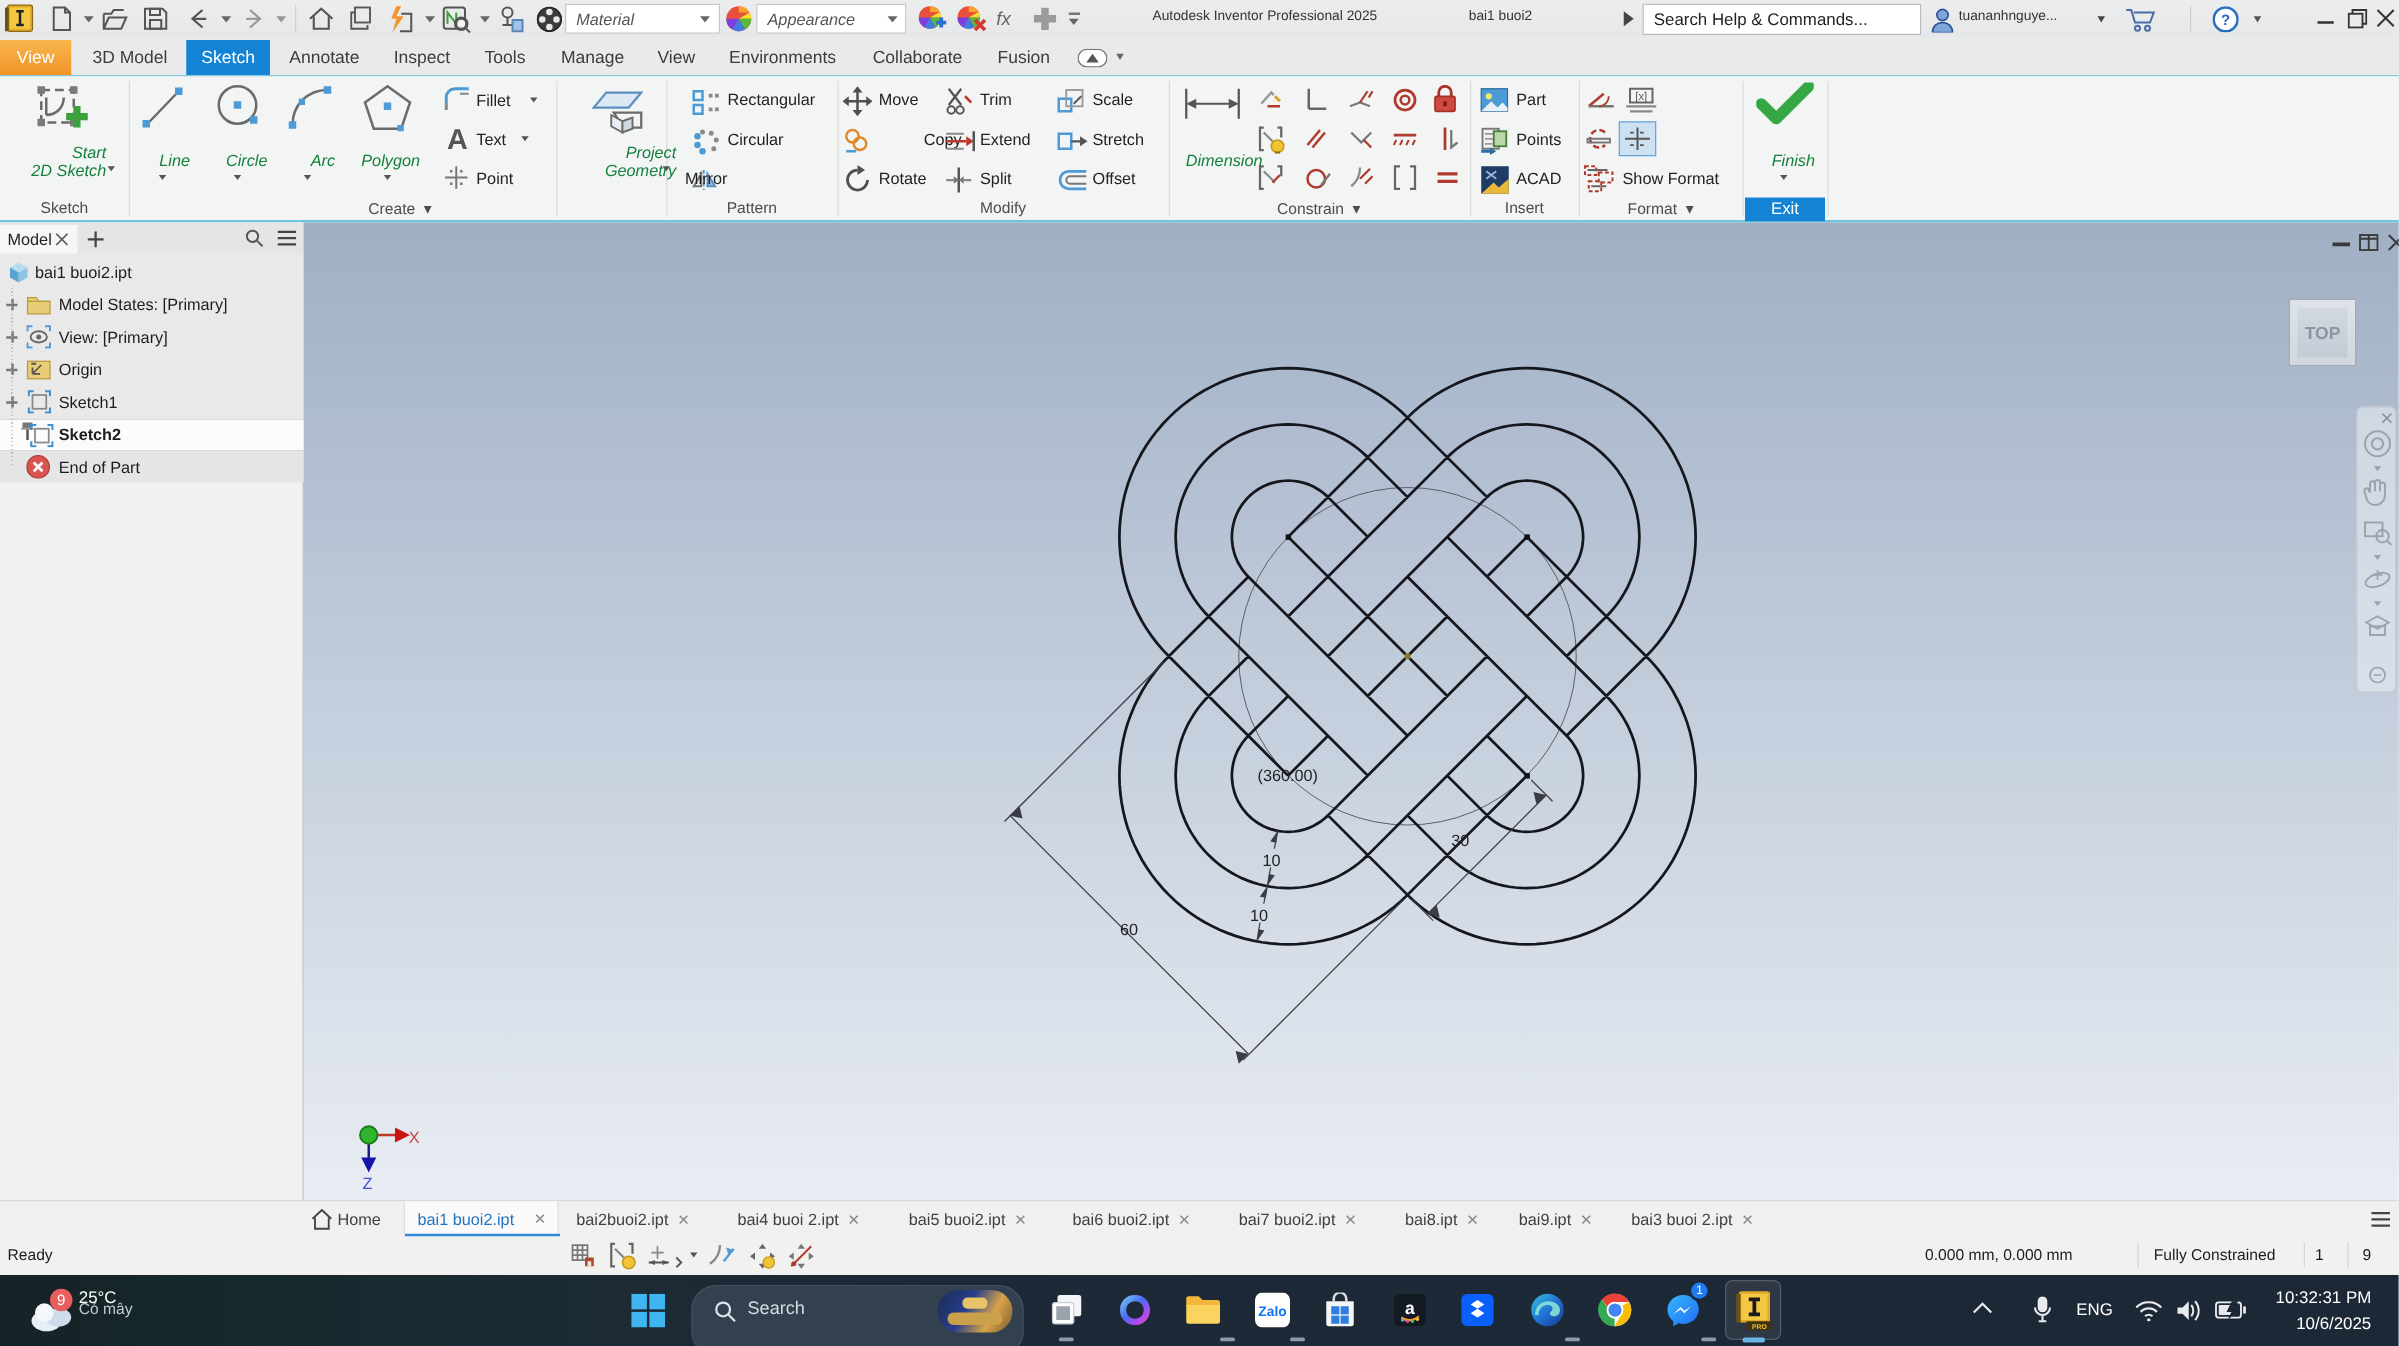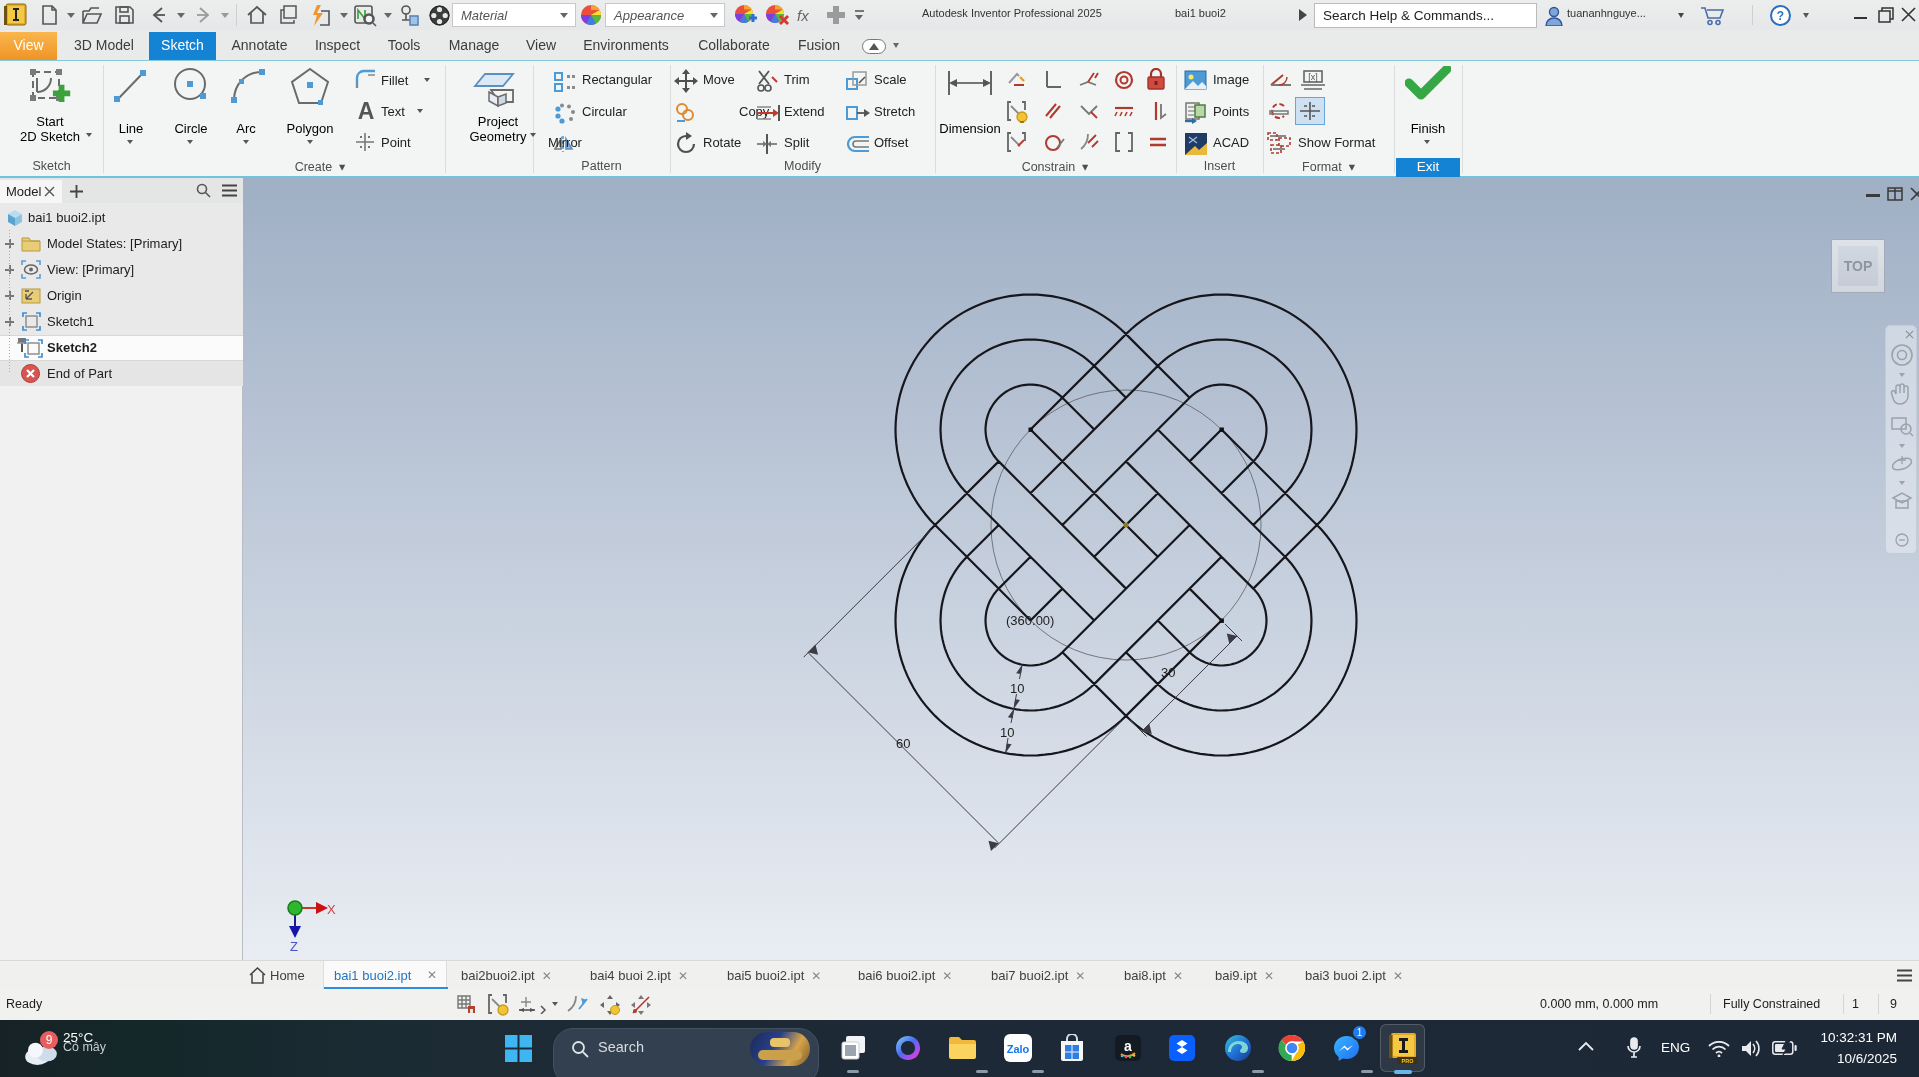--- a/index.html
+++ b/index.html
@@ -17,21 +17,21 @@
 
 #tabrow { position:absolute; left:0; top:30px; width:1919px; height:30px; background:#e9eaea; }
 #filetab { position:absolute; left:0; top:2px; width:57px; height:28px; background:linear-gradient(#f9b64d,#ef9427); color:#fff; font-size:14px; text-align:center; padding-top:5px; }
 .rtab { position:absolute; top:2px; height:28px; font-size:14px; color:#3c3c3c; text-align:center; padding-top:5px; }
 .rtab.active { background:#1583d4; color:#fff; }
 
 
 #ribbon { position:absolute; left:0; top:60px; width:1919px; height:118px; background:#f3f4f4; border-top:1px solid #84cadd; border-bottom:2px solid #6fc3da; }
 .rsep { position:absolute; top:4px; height:108px; width:1px; background:#dadcdd; }
 .glabel { position:absolute; top:98px; height:17px; font-size:12.5px; color:#4d4d4d; text-align:center; white-space:nowrap; }
-.biglab { position:absolute; font-size:13px; color:#000000; text-align:center; white-space:nowrap; line-height:15px; }
+.biglab { position:absolute; font-size:13px; color:#15803d; text-align:right; white-space:nowrap; line-height:15px;font-style:italic; }
 .smlab { position:absolute; font-size:13px; color:#222; white-space:nowrap; }
 .dcaret { position:absolute; width:0; height:0; border-left:3.5px solid transparent; border-right:3.5px solid transparent; border-top:4.5px solid #555; }
 #exitbar { position:absolute; left:1396px; top:97px; width:64px; height:19px; background:#1583d4; color:#fff; font-size:13.5px; text-align:center; padding-top:1px; }
 
 
 #canvas { position:absolute; left:243px; top:178px; width:1676px; height:782px; background:linear-gradient(#9fafc4,#aab8cc 14%,#e9edf3); }
 #browser { position:absolute; left:0; top:178px; width:243px; height:782px; background:#f1f1f1; border-right:1px solid #b9bdc4; }
 #btabs { position:absolute; left:0; top:0; width:243px; height:25px; background:#e4e5e5; }
 #btabs .bt { position:absolute; left:0; top:2px; width:62px; height:23px; background:#f6f6f6; font-size:13px; color:#222; padding:4px 0 0 6px; }
 .trow { position:absolute; left:0; width:243px; height:25px; font-size:13px; color:#1d1d1d; }
@@ -476,21 +476,21 @@
         </svg>
   </g>
   <div class="glabel" style="left:980px;width:150px">Constrain&nbsp;&nbsp;▾</div>
 
   
   <svg class="abs" style="left:1184px;top:9px" width="23" height="20" viewBox="0 0 23 20">
         <rect x="1" y="1" width="21" height="18" fill="#4d9bd6" stroke="#2d6da0"></rect>
         <circle cx="7" cy="7" r="2.5" fill="#f7e96b"></circle>
         <path d="M1 19l8-8 5 5 4-4 4 4v3z" fill="#e8f0f8"></path>
       </svg>
-  <div class="smlab" style="left:1213px;top:11px">Image</div>
+  <div class="smlab" style="left:1213px;top:11px">Part</div>
   <svg class="abs" style="left:1184px;top:40px" width="24" height="24" viewBox="0 0 24 24">
         <rect x="2" y="2" width="13" height="16" fill="#f0f0f0" stroke="#777" stroke-width="1.5"></rect>
         <path d="M4 6h9M4 10h9M4 14h6" stroke="#999" stroke-width="1.4"></path>
         <rect x="11" y="4" width="10" height="12" fill="#b9d7a8" stroke="#4e7e3a" stroke-width="1.5"></rect>
         <path d="M1 20h10" stroke="#2d6da0" stroke-width="2.4"></path>
         <path d="M8 17v6l5-3z" fill="#2d6da0"></path>
       </svg>
   <div class="smlab" style="left:1213px;top:43px">Points</div>
   <svg class="abs" style="left:1184px;top:71px" width="24" height="24" viewBox="0 0 24 24">
         <rect x="1" y="1" width="22" height="22" fill="#1f3b66"></rect>

